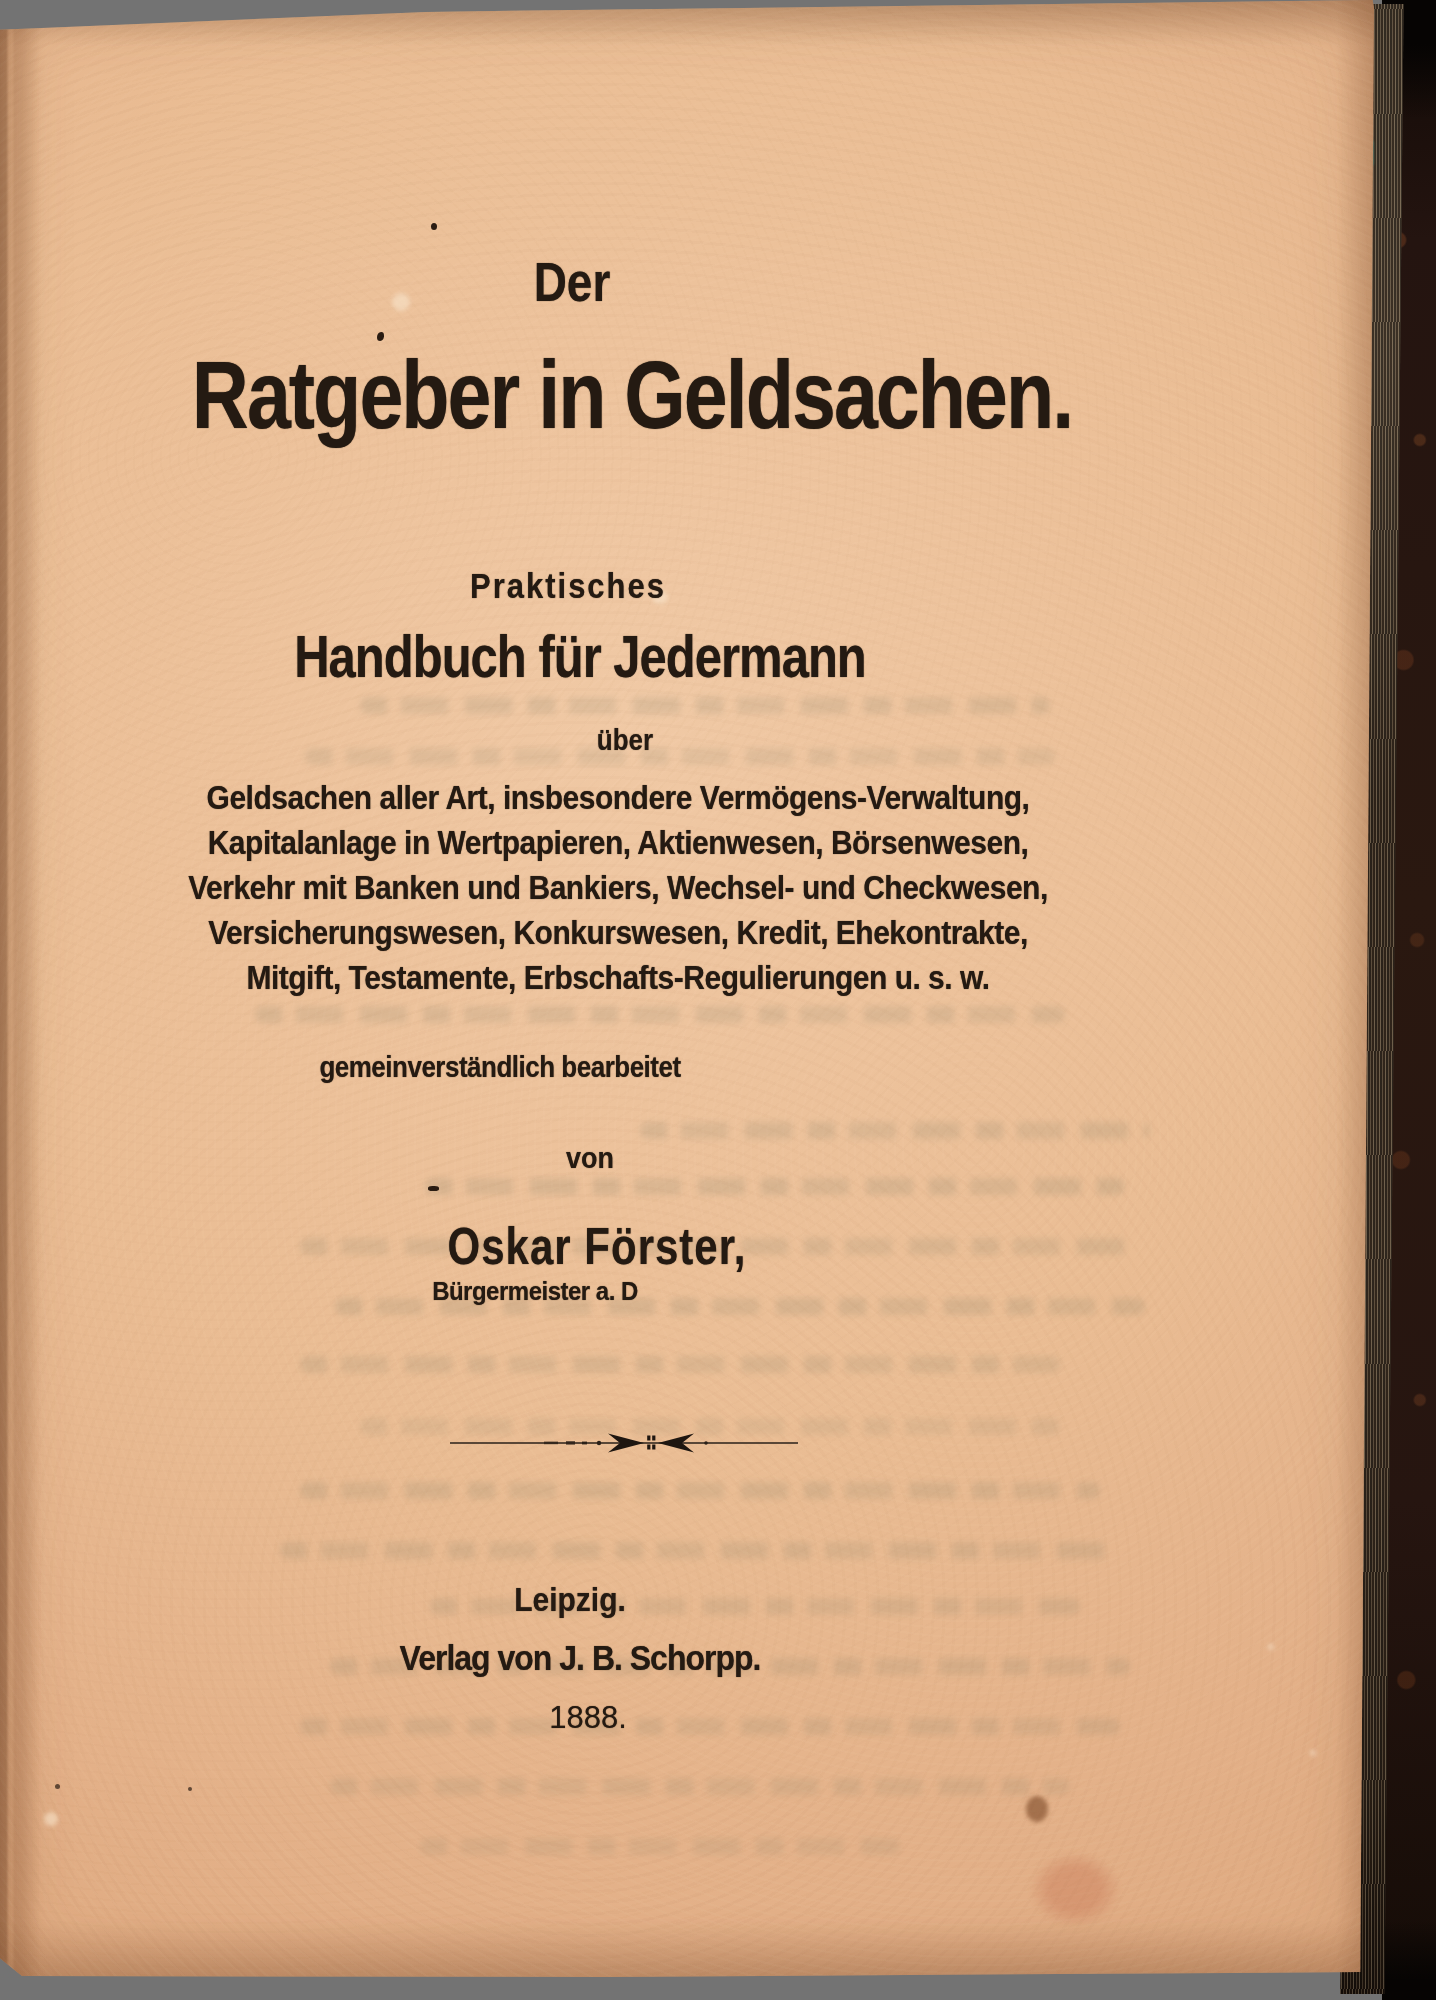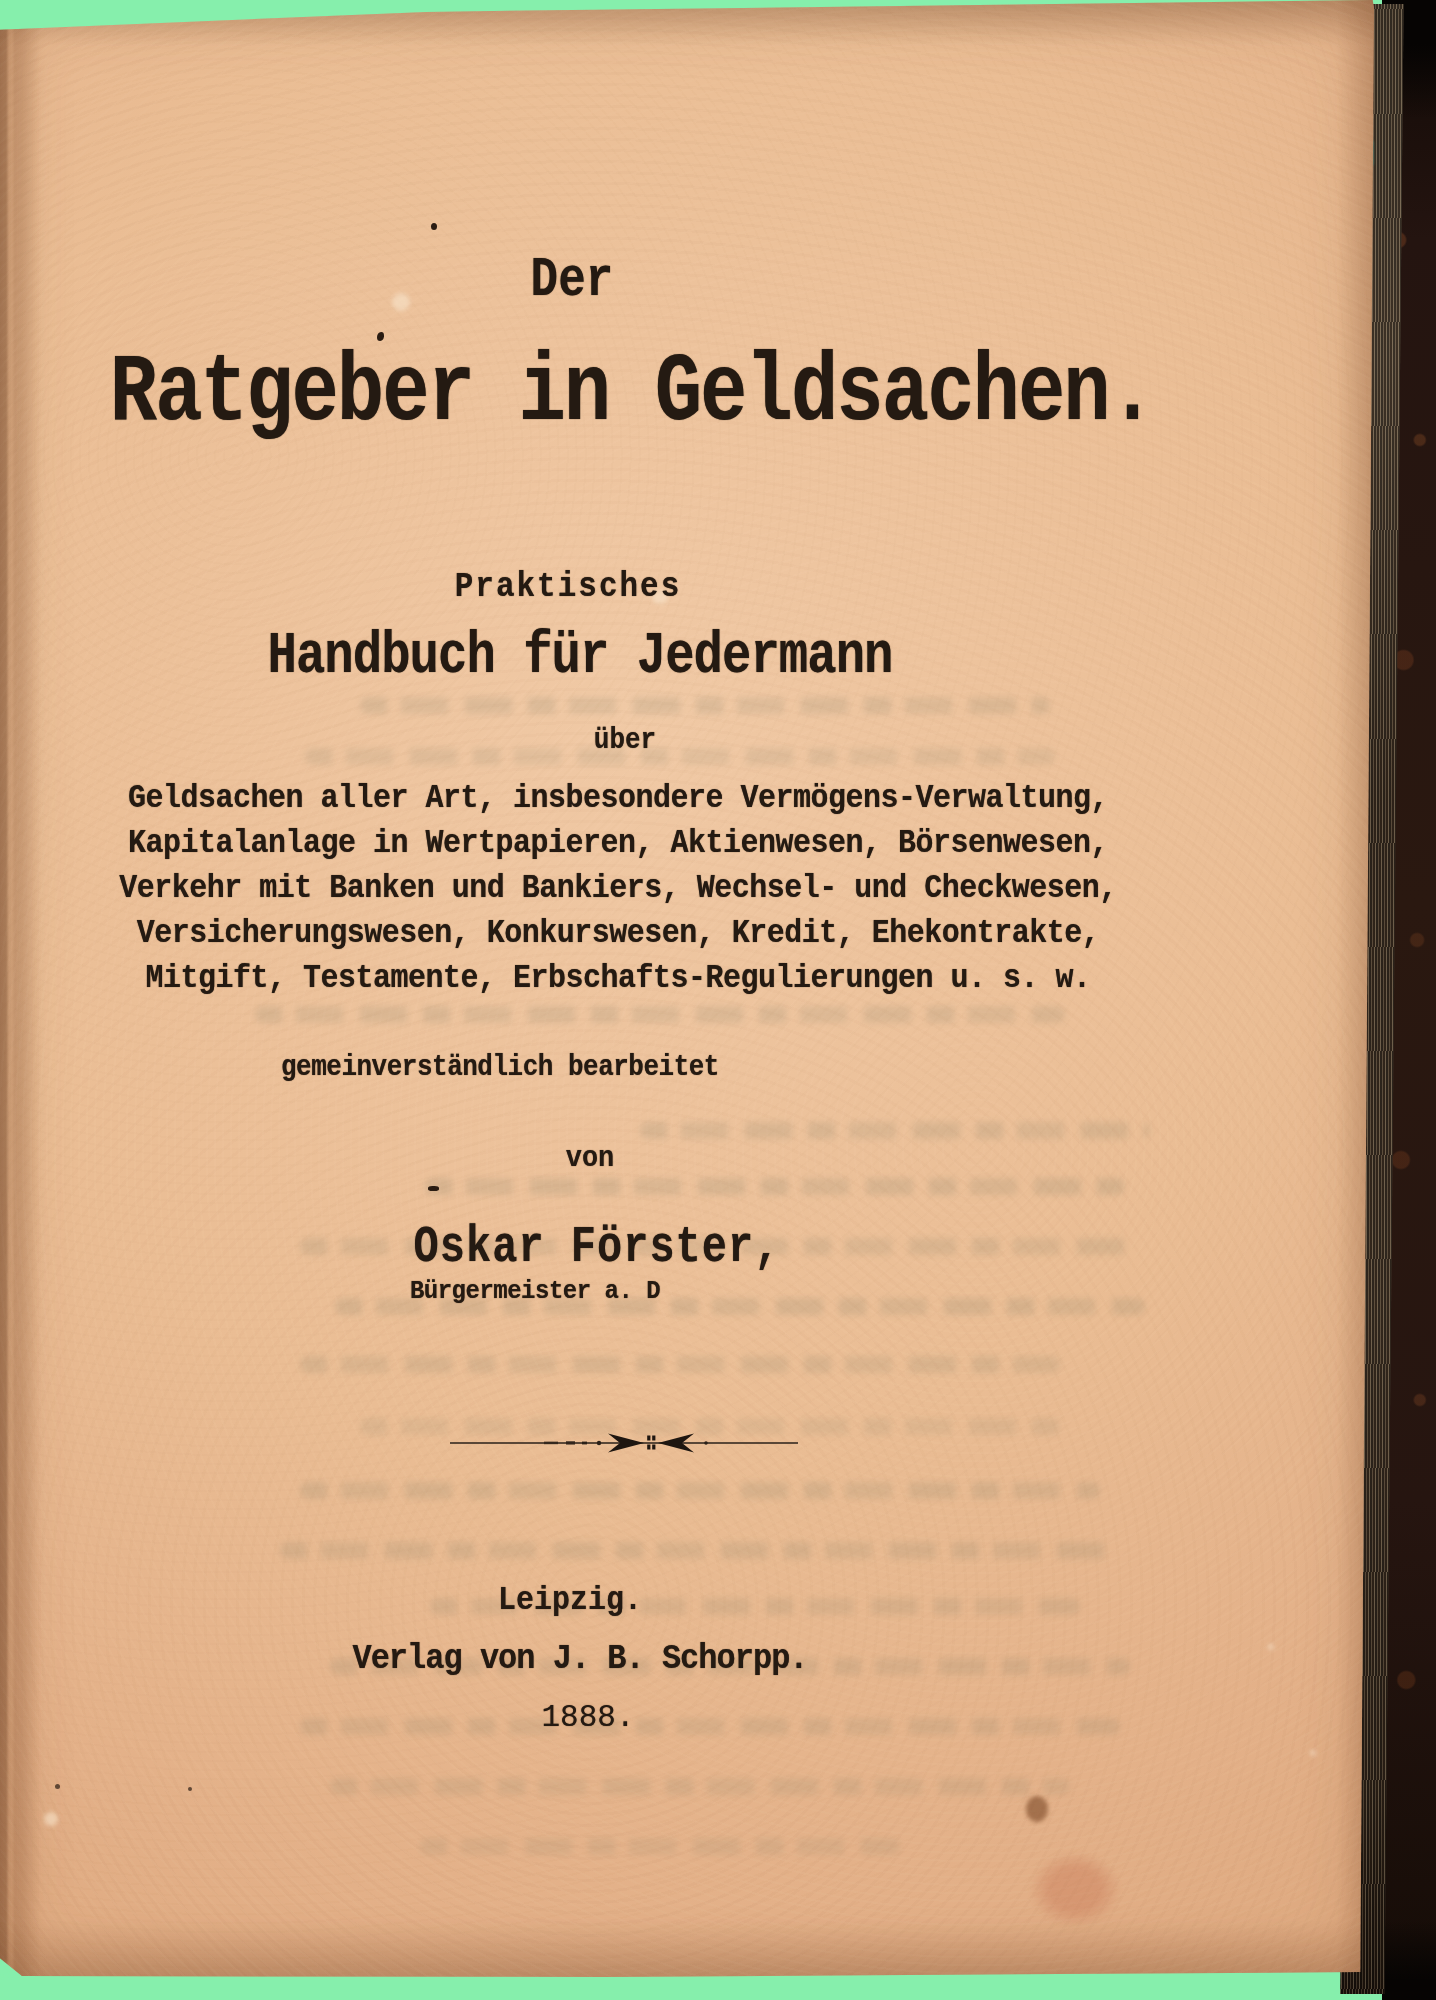--- a/index.html
+++ b/index.html
@@ -1,19 +1,19 @@
 <!DOCTYPE html>
 <html><head>
 <meta charset="utf-8">
 <style>
   html,body{margin:0;padding:0;background:#060403;}
   .photo{
     position:relative;width:1436px;height:2000px;overflow:hidden;
-    background:#86efac;
-    font-family:Liberation Mono, monospace;
+    background:#737373;
+    font-family:Liberation Sans, sans-serif;
   }
 
   
   .cover{
     position:absolute;left:1382px;top:0;width:54px;height:2000px;
     background:
       radial-gradient(circle at 30% 12%, rgba(150,80,40,.35) 0 7px, transparent 9px),
       radial-gradient(circle at 70% 22%, rgba(170,95,45,.28) 0 5px, transparent 7px),
       radial-gradient(circle at 40% 33%, rgba(140,70,35,.30) 0 9px, transparent 11px),
       radial-gradient(circle at 65% 47%, rgba(160,85,40,.22) 0 6px, transparent 8px),

